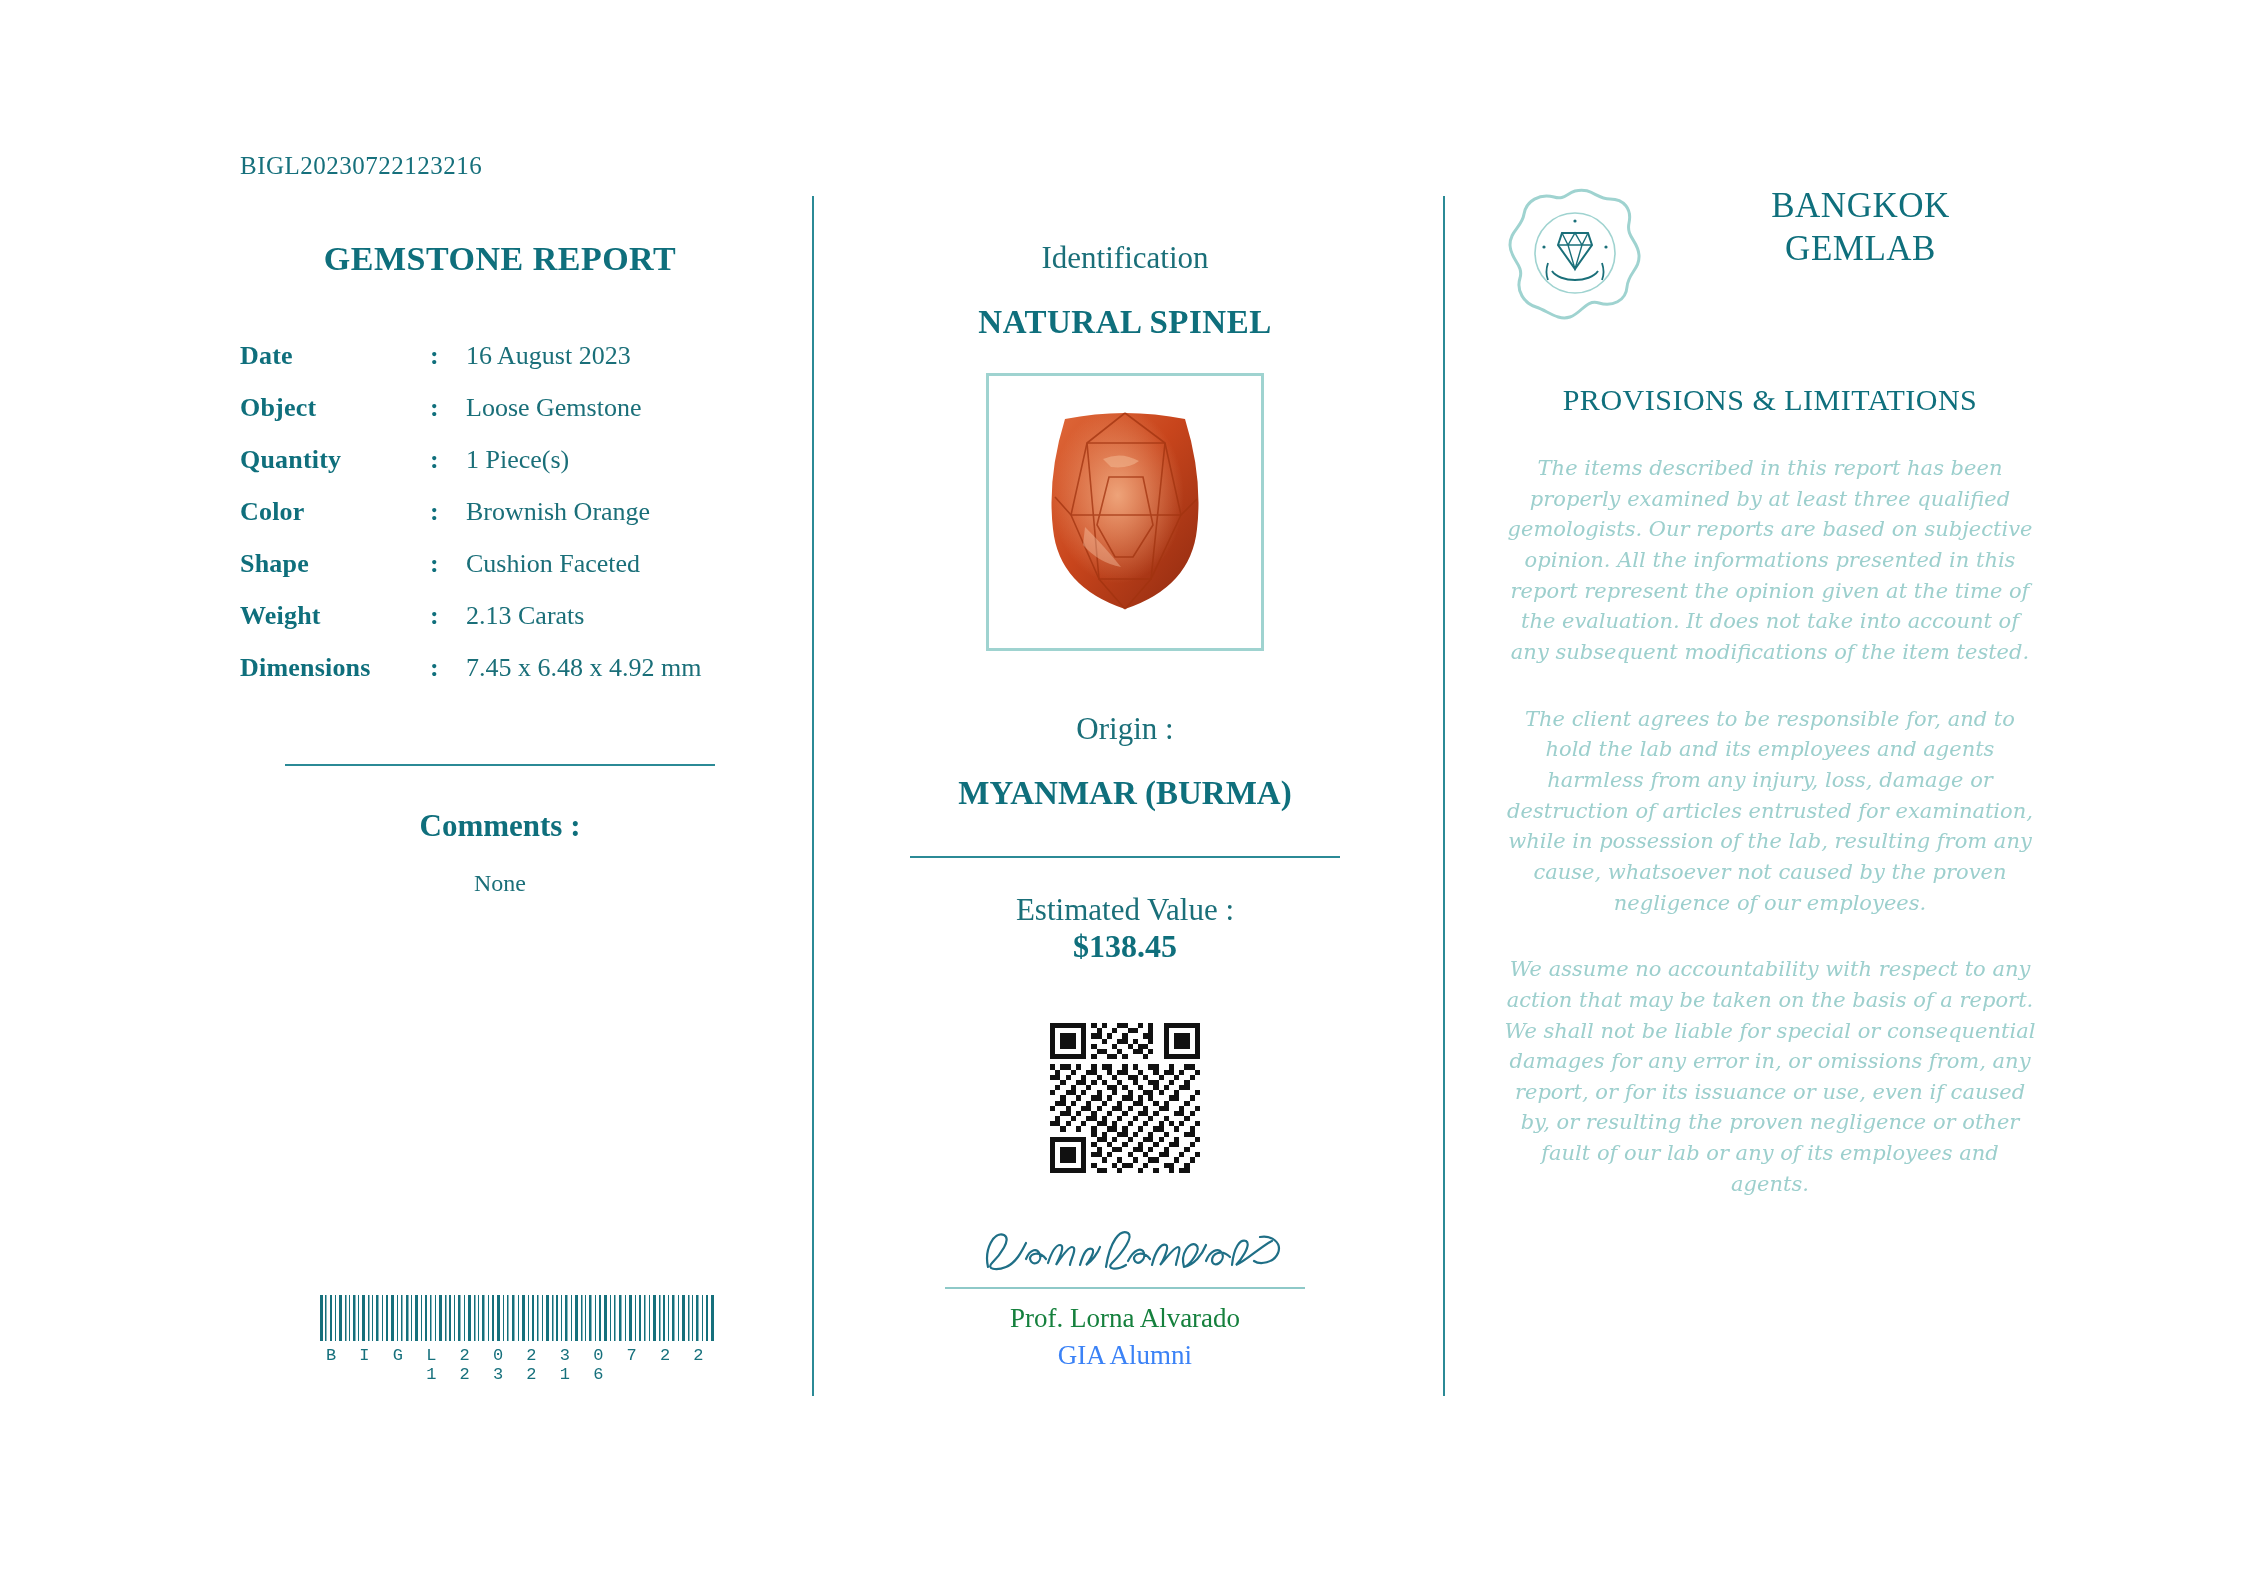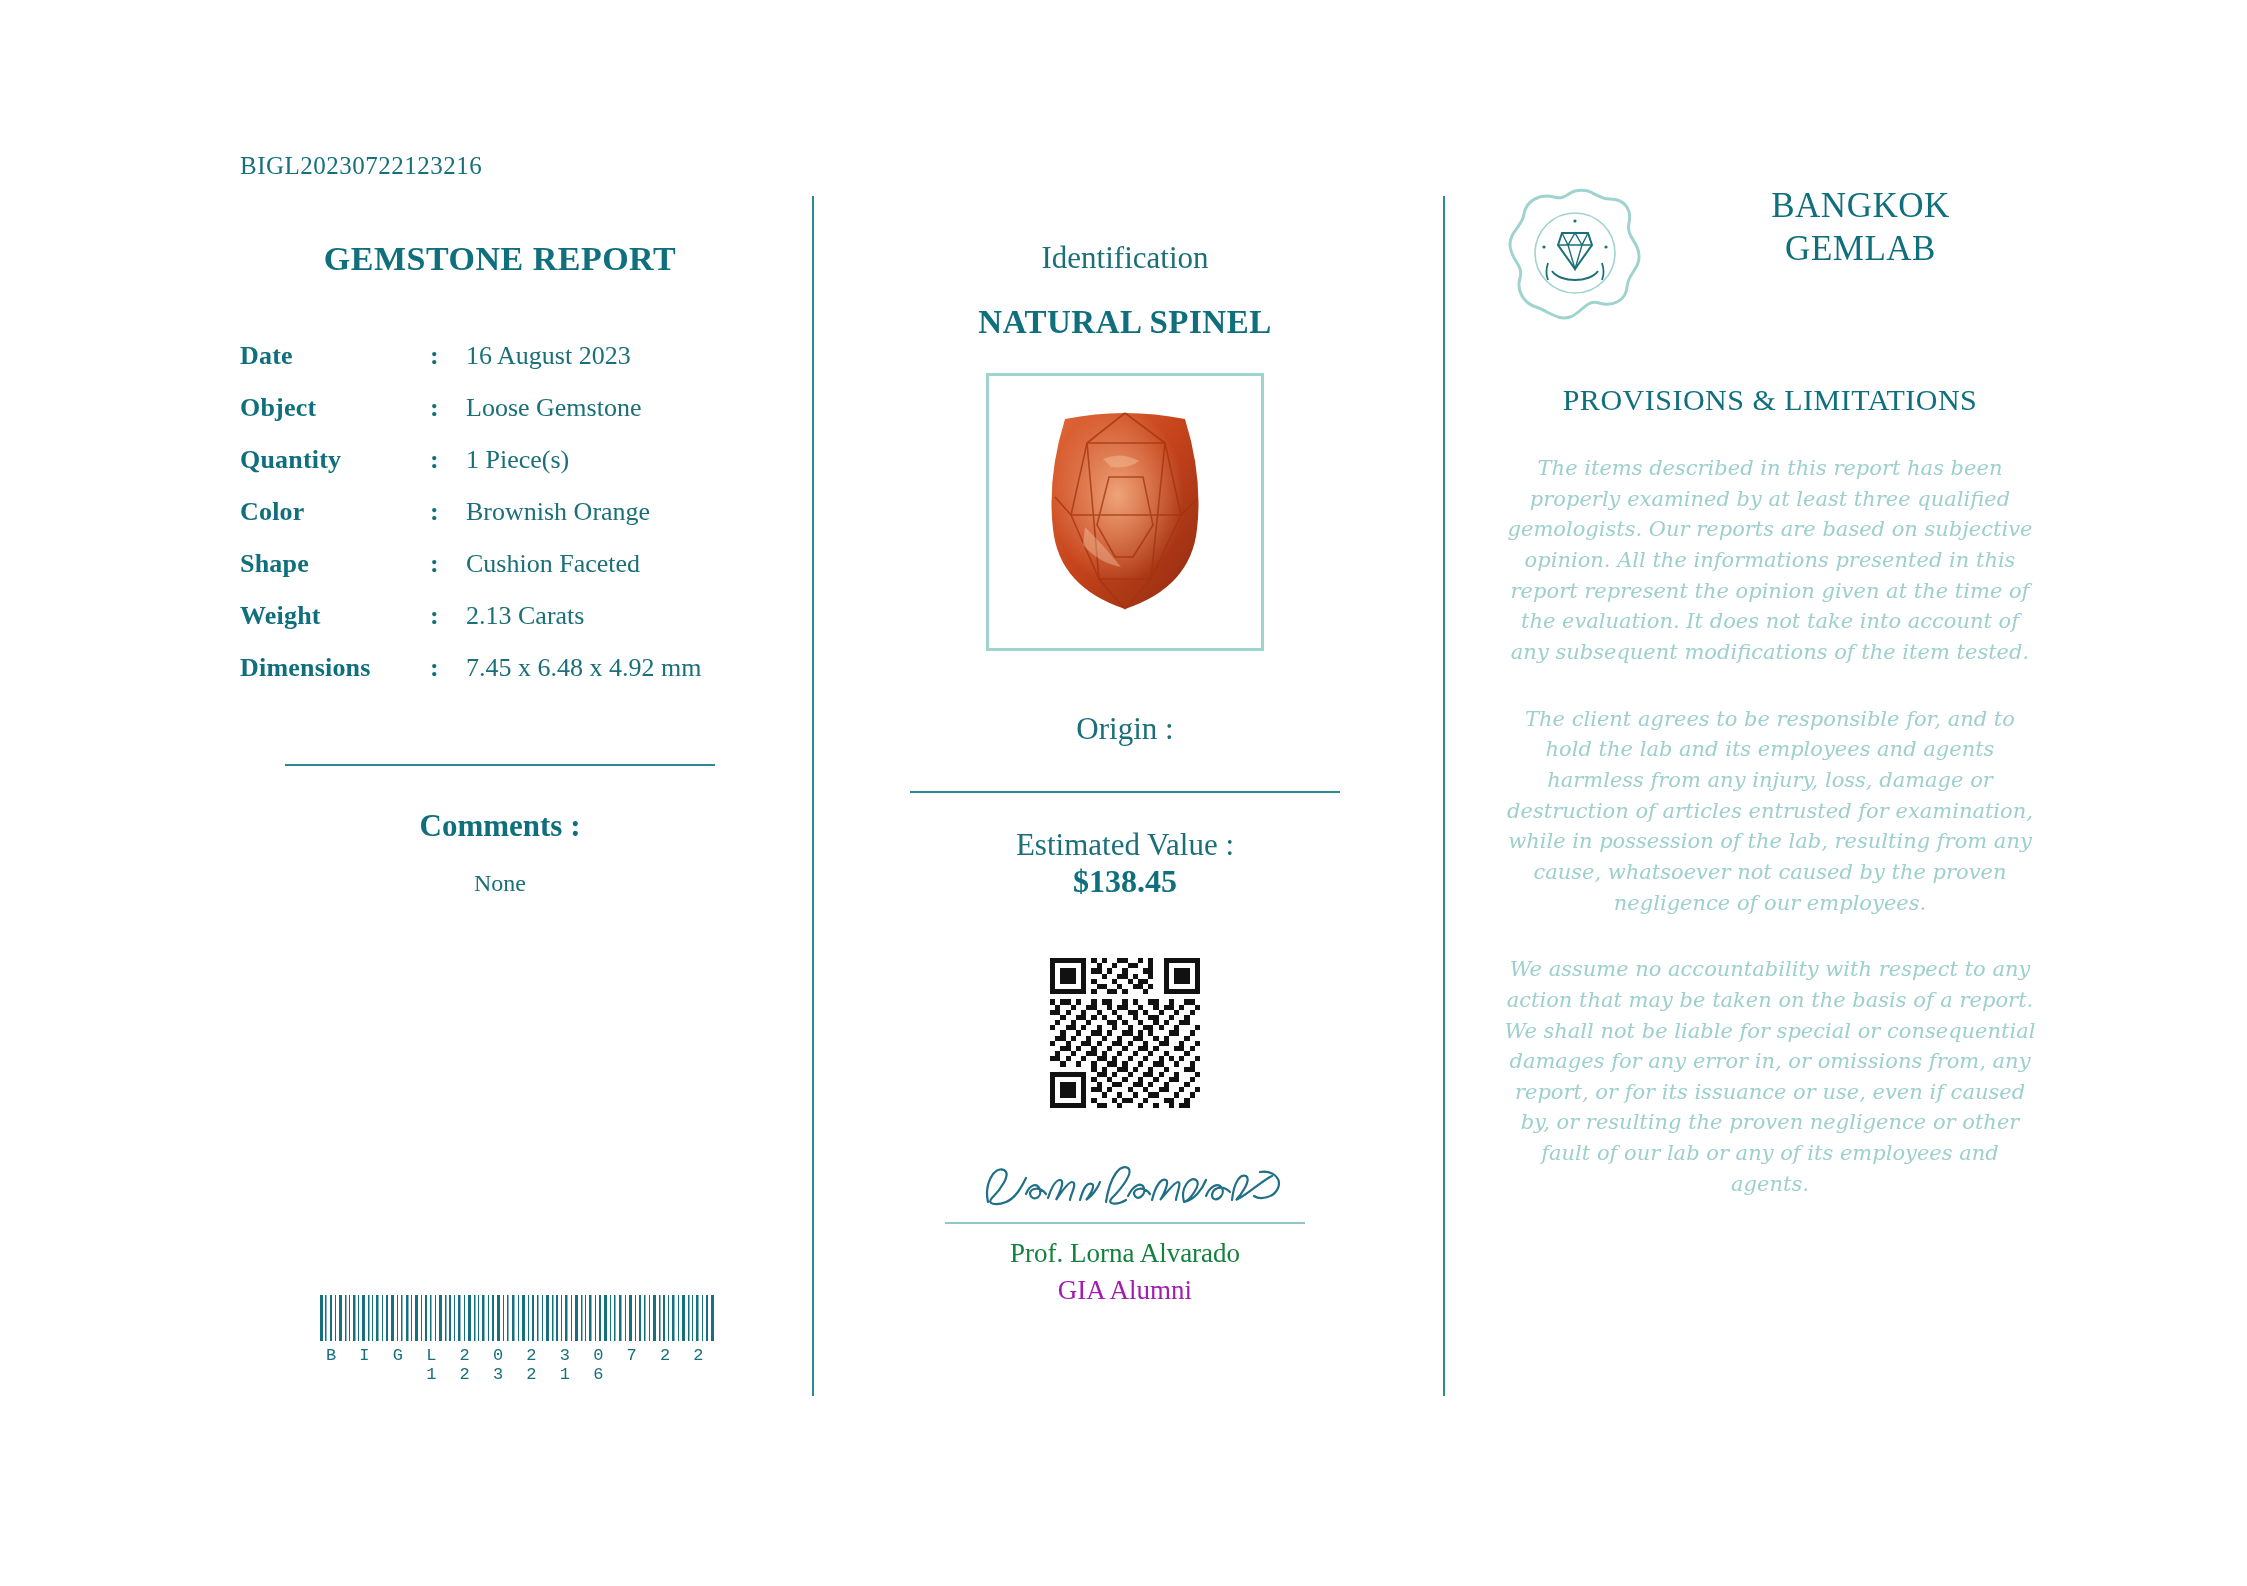--- a/index.html
+++ b/index.html
@@ -197,21 +197,21 @@
     background: #8ec9c8;
     margin: 4px auto 0 auto;
   }
   .sig-name {
     font-size: 27px;
     color: #15803d;
     margin-top: 14px;
   }
   .sig-sub {
     font-size: 27px;
-    color: #a21caf;
+    color: #3b82f6;
     margin-top: 6px;
   }
 
   
   .right-col {
     position: absolute;
     left: 1500px;
     top: 185px;
     width: 540px;
   }
@@ -418,20 +418,21 @@
           <path d="M100 6 L62 36 M100 6 L140 36 M30 90 L46 108 M172 92 L156 108 M100 202 L74 172 M100 202 L126 172"></path>
           <path d="M62 36 L74 172 M140 36 L126 172 M46 108 L156 108"></path>
           <path d="M84 70 L118 70 L128 118 L108 150 L90 150 L72 118 Z"></path>
         </g>
         <path d="M78 52 Q96 44 114 54 Q104 62 86 60 Z" fill="#f3b892" opacity="0.55"></path>
         <path d="M60 120 Q80 140 96 160 Q74 156 58 138 Z" fill="#ffd9bd" opacity="0.35"></path>
       </svg>
     </div>
 
     <div class="origin-label">Origin :</div>
+    <div class="origin-value">MYANMAR (BURMA)</div>
 
     <div class="hr-mid"></div>
 
     <div class="value-label">Estimated Value :</div>
     <div class="value-amount">$138.45</div>
 
     <div class="qr-wrap">
       <svg viewBox="0 0 29 29" width="150" height="150" shape-rendering="crispEdges">
         <rect width="29" height="29" fill="#ffffff"></rect>
         <g fill="#111111">

